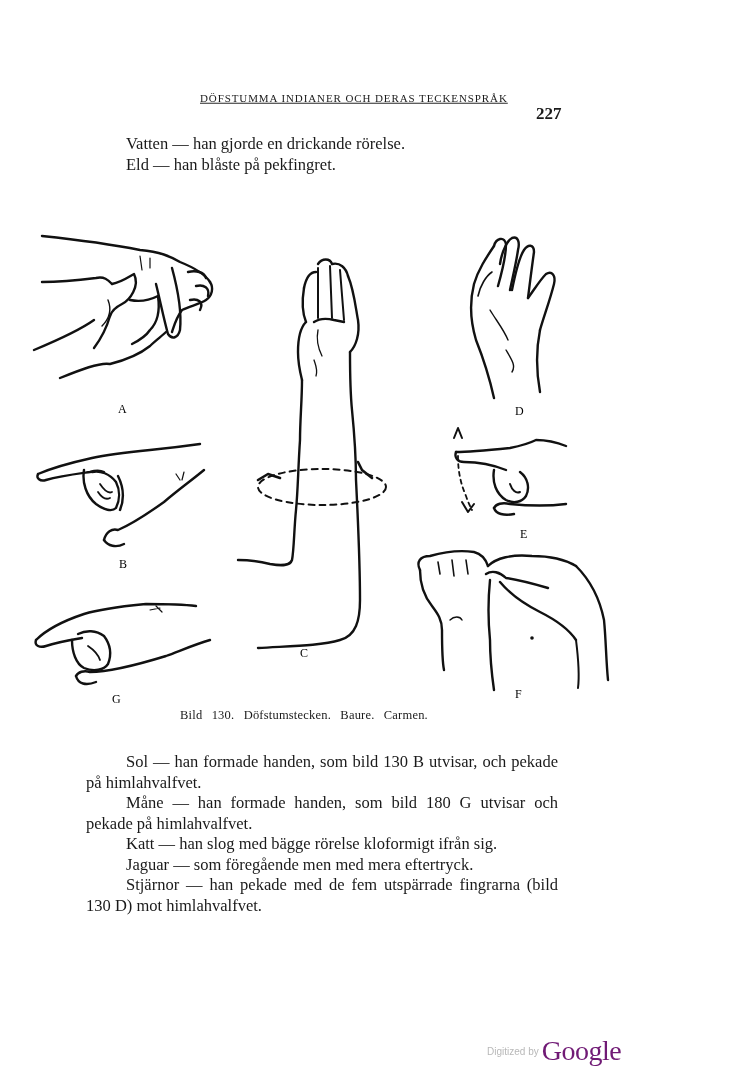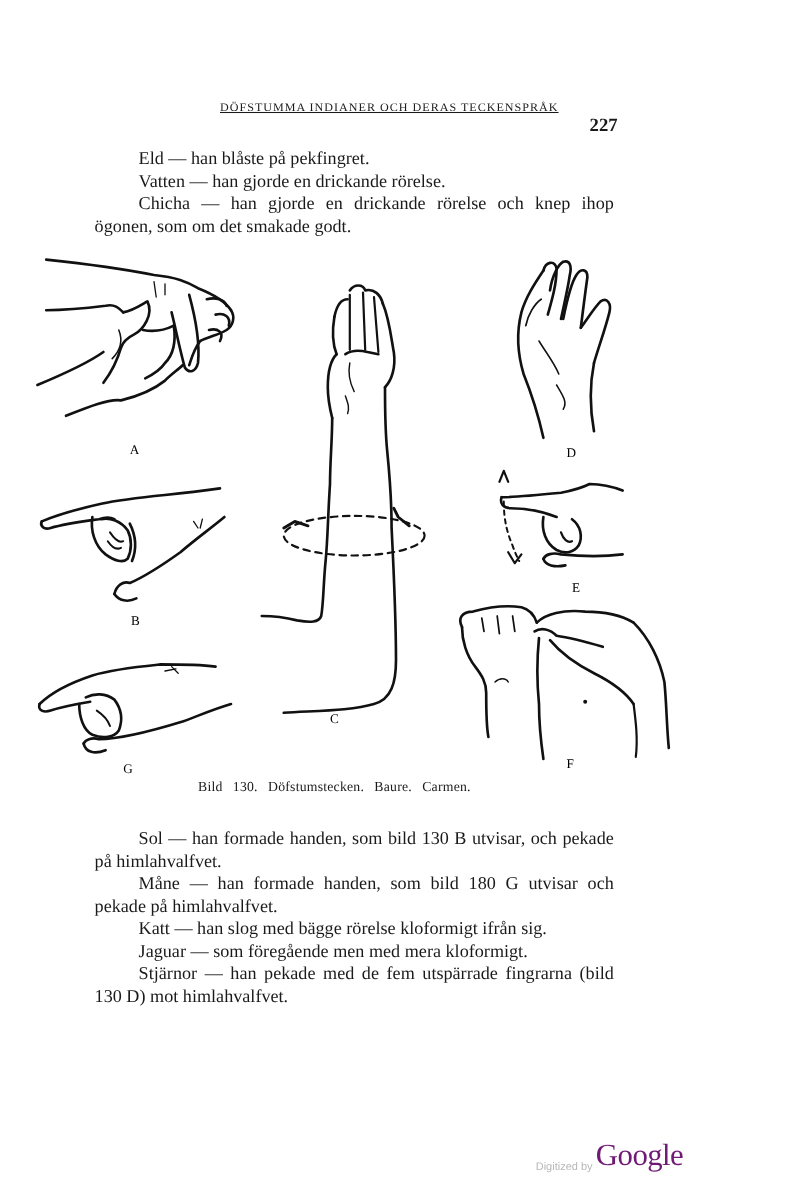--- a/index.html
+++ b/index.html
@@ -7,35 +7,34 @@
     .abs { position: absolute; }
     .running-head { left: 200px; top: 92px; font-size: 11px; letter-spacing: 0.9px; font-variant: small-caps; text-transform: uppercase; transform: scaleY(0.95); text-decoration: underline; }
     .page-number { left: 536px; top: 104px; font-size: 17px; font-weight: bold; }
     .text-block { left: 86px; width: 472px; font-size: 16.5px; line-height: 20.5px; }
     .para { margin: 0; text-align: justify; }
     .para.indent { text-indent: 40px; }
     .para.hang { text-indent: 40px; }
     .figure { left: 0; top: 225px; width: 734px; height: 480px; }
     .fig-label { font-size: 12px; }
     .caption { left: 180px; top: 708px; font-size: 12.5px; letter-spacing: 0.2px; word-spacing: 6px; }
-    .digitized { left: 487px; top: 1035px; font-family: "Liberation Sans", sans-serif; color: #b8b8b8; display: flex; align-items: flex-end; gap: 3px; }
+    .digitized { left: 487px; top: 1035px; font-family: "Liberation Sans", sans-serif; color: #b8b8b8; display: flex; align-items: center; gap: 3px; }
     .digitized .small { font-size: 10px; }
     .digitized .big { font-family: "Liberation Serif", serif; font-size: 28px; color: #701a75; letter-spacing: -0.5px; }
     svg path, svg polyline, svg line, svg ellipse { fill: none; stroke: #111; stroke-linecap: round; stroke-linejoin: round; }
   </style>
 </head>
 <body>
 
 <div class="abs running-head">DÖFSTUMMA INDIANER OCH DERAS TECKENSPRÅK</div>
 <div class="abs page-number">227</div>
 
 <div class="abs text-block" style="top:134px;">
+  <p class="para indent" style="text-align:left;">Vatten — han gjorde en drickande rörelse.</p>
   <p class="para indent" style="text-align:left;">Eld — han blåste på pekfingret.</p>
-  <p class="para indent" style="text-align:left;">Vatten — han gjorde en drickande rörelse.</p>
-  <p class="para indent">Chicha — han gjorde en drickande rörelse och knep ihop ögonen, som om det smakade godt.</p>
 </div>
 
 <div class="abs figure">
   <svg width="734" height="480" viewBox="0 225 734 480">
 
     <g stroke-width="2.4">
       <path d="M42 236 C80 240 110 244 140 250 C160 252 170 256 180 262 C195 268 205 274 210 282"></path>
       <path d="M210 282 C214 288 212 296 206 300 C200 304 190 306 182 310 C176 318 174 326 172 332"></path>
       <path d="M188 272 C196 270 204 272 206 278"></path>
       <path d="M196 286 C204 284 210 288 208 296"></path>
@@ -136,20 +135,20 @@
     <text x="515" y="698" class="fig-label" font-family="Liberation Serif, serif" font-size="12">F</text>
   </svg>
 </div>
 
 <div class="abs caption">Bild 130. Döfstumstecken. Baure. Carmen.</div>
 
 <div class="abs text-block" style="top:752px;">
   <p class="para hang">Sol — han formade handen, som bild 130 B utvisar, och pekade på himlahvalfvet.</p>
   <p class="para hang">Måne — han formade handen, som bild 180 G utvisar och pekade på himlahvalfvet.</p>
   <p class="para hang">Katt — han slog med bägge rörelse kloformigt ifrån sig.</p>
-  <p class="para hang">Jaguar — som föregående men med mera kloformigt.</p>
+  <p class="para hang">Jaguar — som föregående men med mera eftertryck.</p>
   <p class="para hang">Stjärnor — han pekade med de fem utspärrade fingrarna (bild 130 D) mot himlahvalfvet.</p>
 </div>
 
 <div class="abs digitized">
   <span class="small">Digitized by</span>
   <span class="big">Google</span>
 </div>
 
 </body></html>

